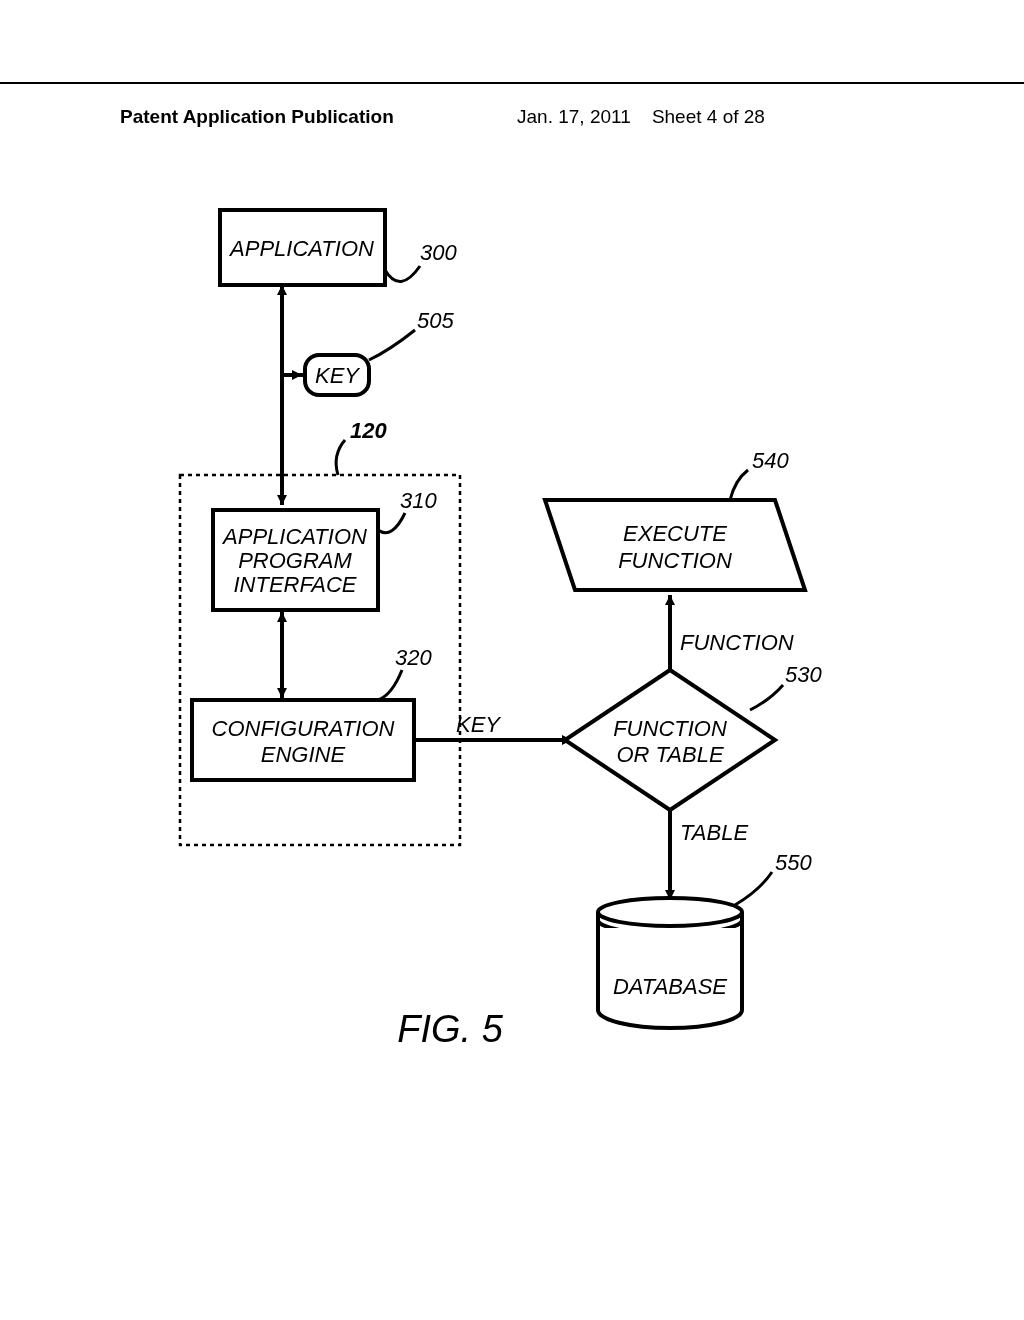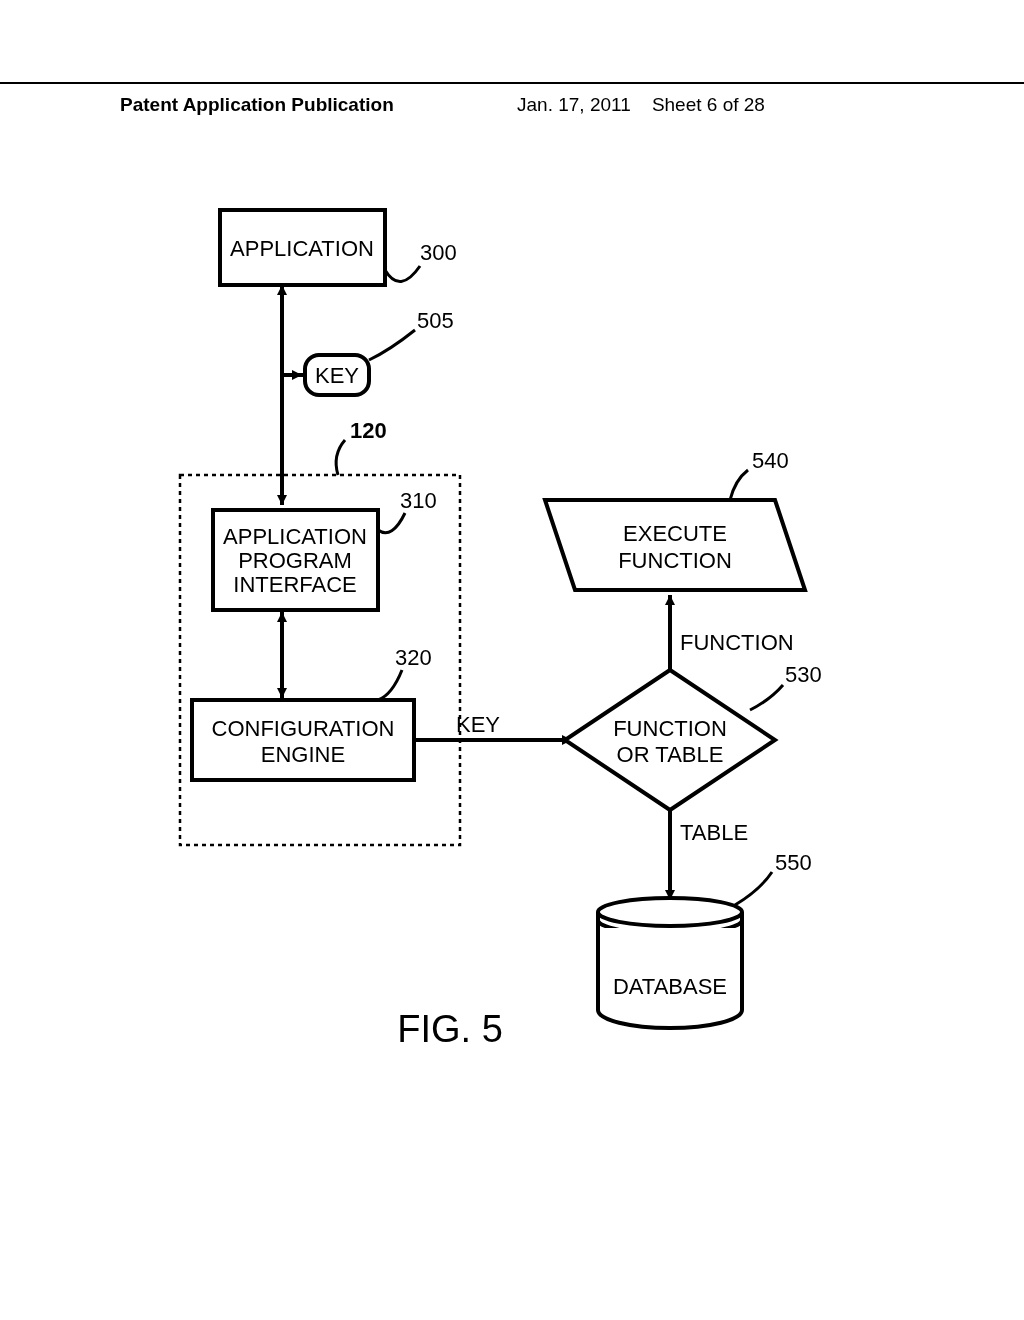--- a/index.html
+++ b/index.html
@@ -15,31 +15,32 @@
     position: absolute;
     top: 82px;
     left: 0;
     width: 100%;
     border-top: 2px solid #000;
     font-size: 19px;
   }
   .header-row {
     display: flex;
     justify-content: flex-start;
-    padding: 10px 120px 0 120px;
+    padding: 22px 120px 0 120px;
   }
   .header-left { font-weight: bold; flex: 1; }
   .header-mid { flex: 1; text-align: left; padding-left: 10px;}
   .header-right { flex: 1; text-align: right; font-weight: bold;}
   .diagram {
     position: absolute;
     top: 200px;
     left: 120px;
     width: 784px;
     height: 900px;
+    font-style: italic;
   }
   svg { display: block; }
   .shape-text {
     font-family: Arial, sans-serif;
     font-size: 22px;
     fill: #000;
     text-anchor: middle;
     dominant-baseline: middle;
   }
   .label-text {
@@ -59,21 +60,21 @@
 </style>
 </head>
 <body>
 
 <div class="header">
   <div class="header-row">
     <div class="header-left">Patent Application Publication</div>
     <div class="header-mid">
       <span>Jan. 17, 2011</span>
       &nbsp;&nbsp;
-      <span>Sheet 6 of 28</span>
+      <span>Sheet 4 of 28</span>
     </div>
   </div>
 </div>
 
 <div class="diagram">
 <svg width="784" height="920" viewBox="0 0 784 920">
 
   <defs>
     <marker id="arrow" markerWidth="12" markerHeight="12" refX="10" refY="5" orient="auto" markerUnits="userSpaceOnUse">
       <path d="M0,0 L10,5 L0,10 Z" fill="#000"></path>

